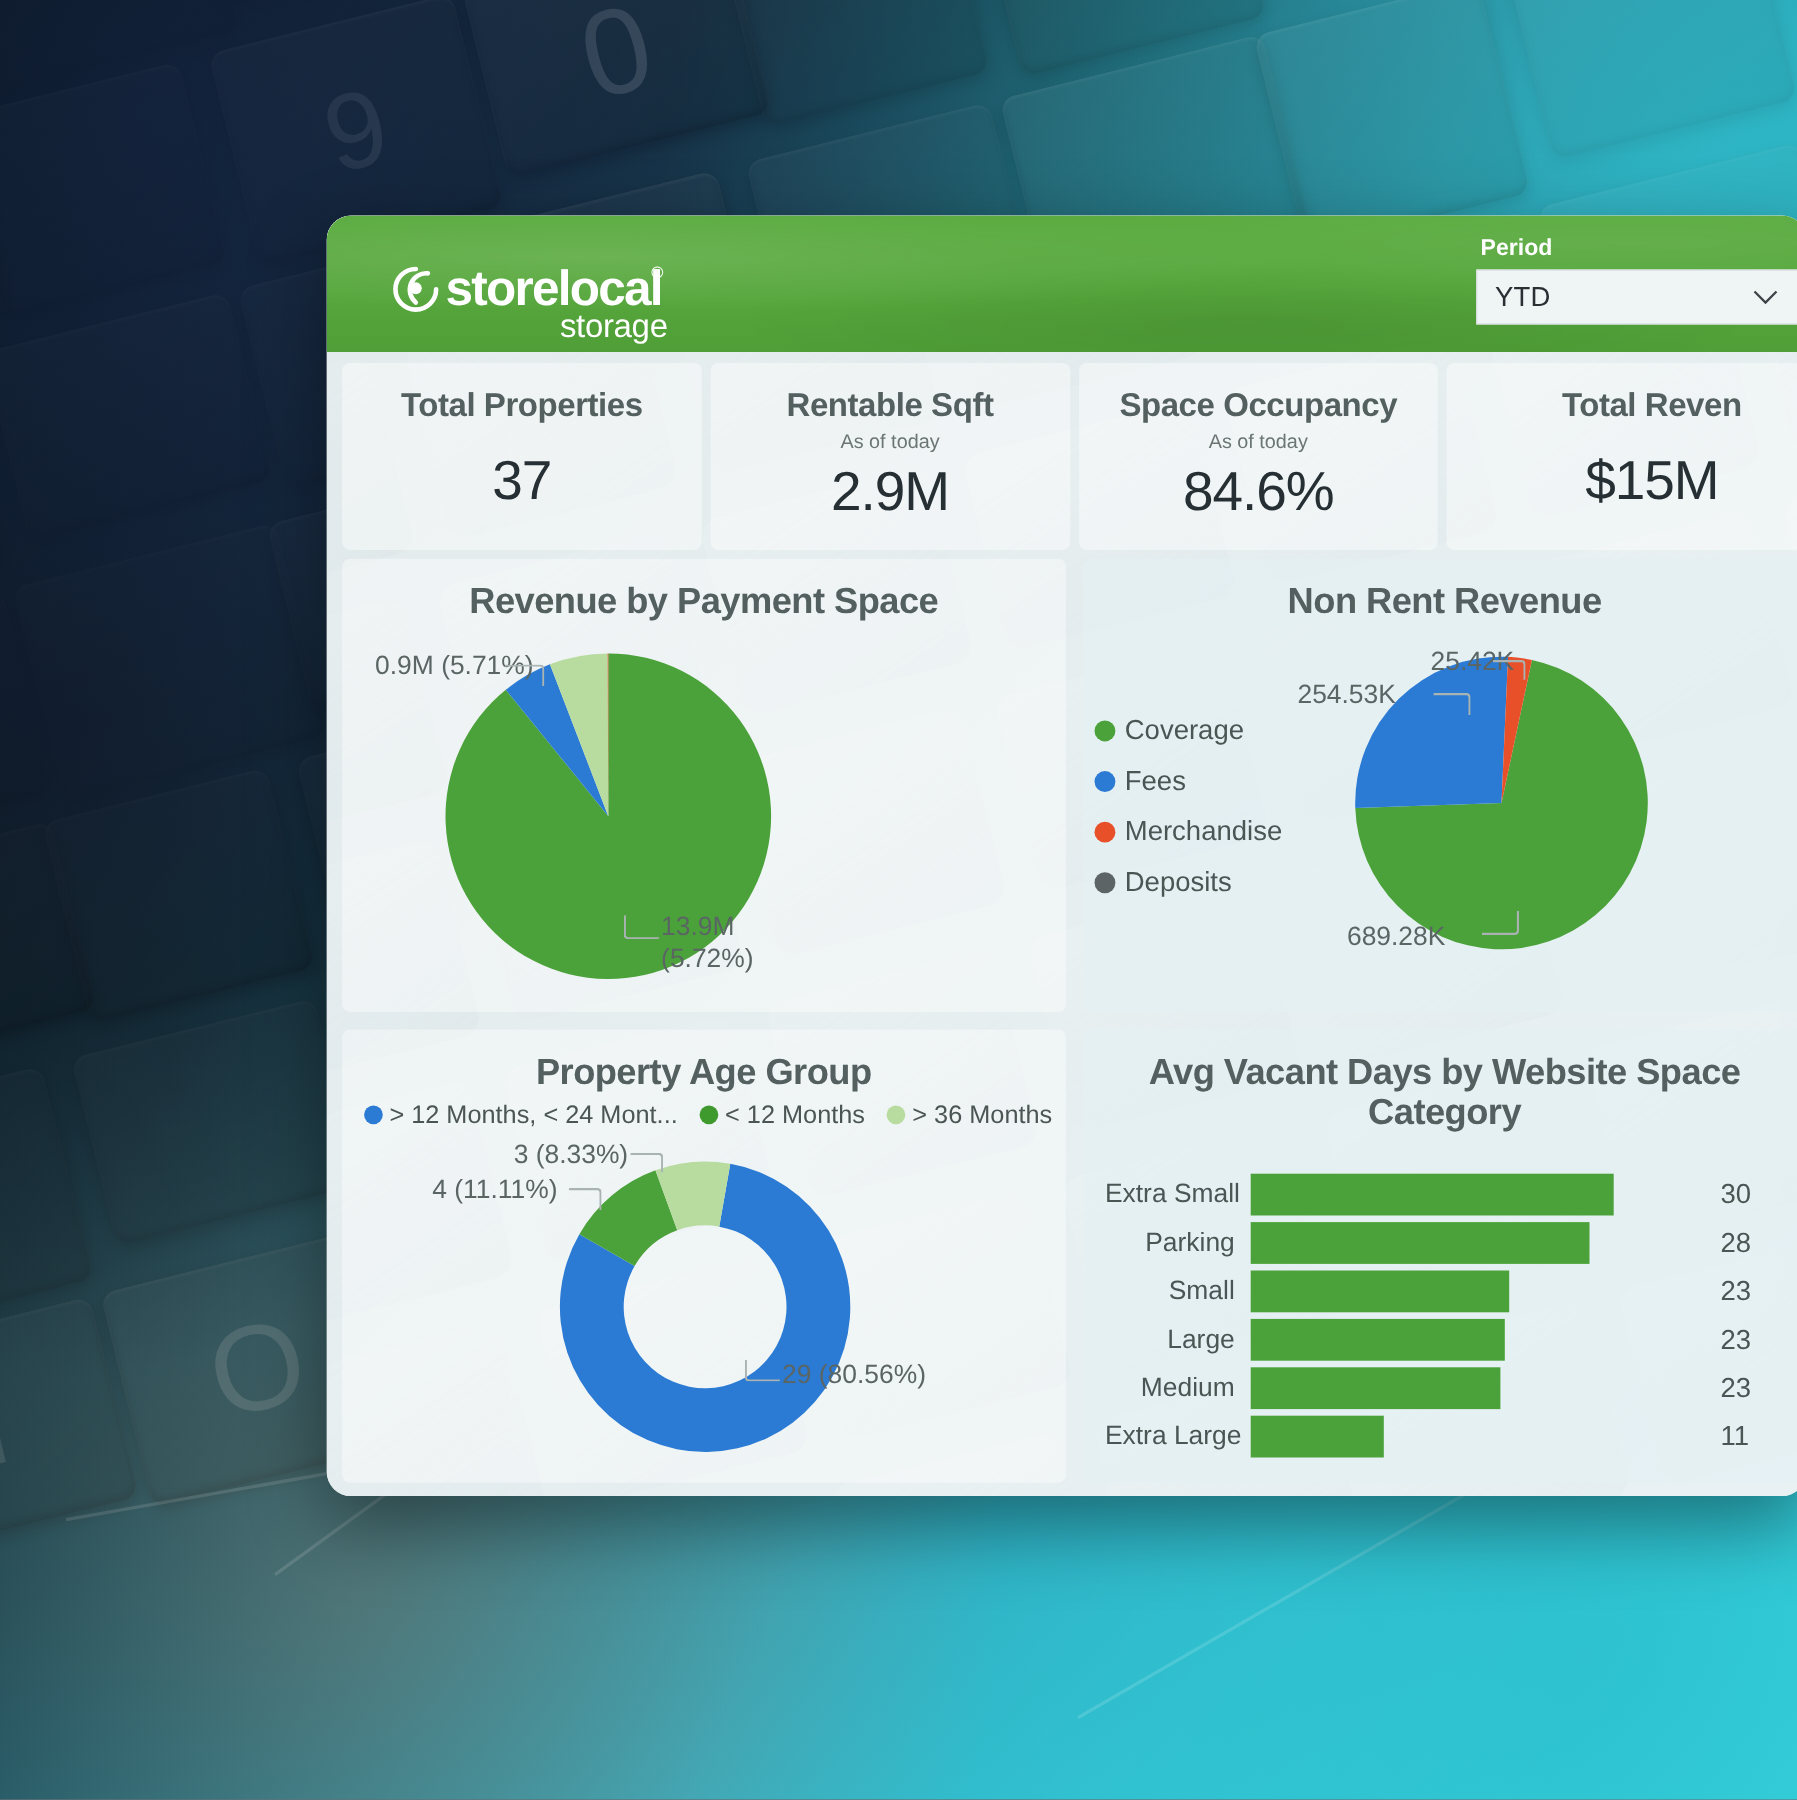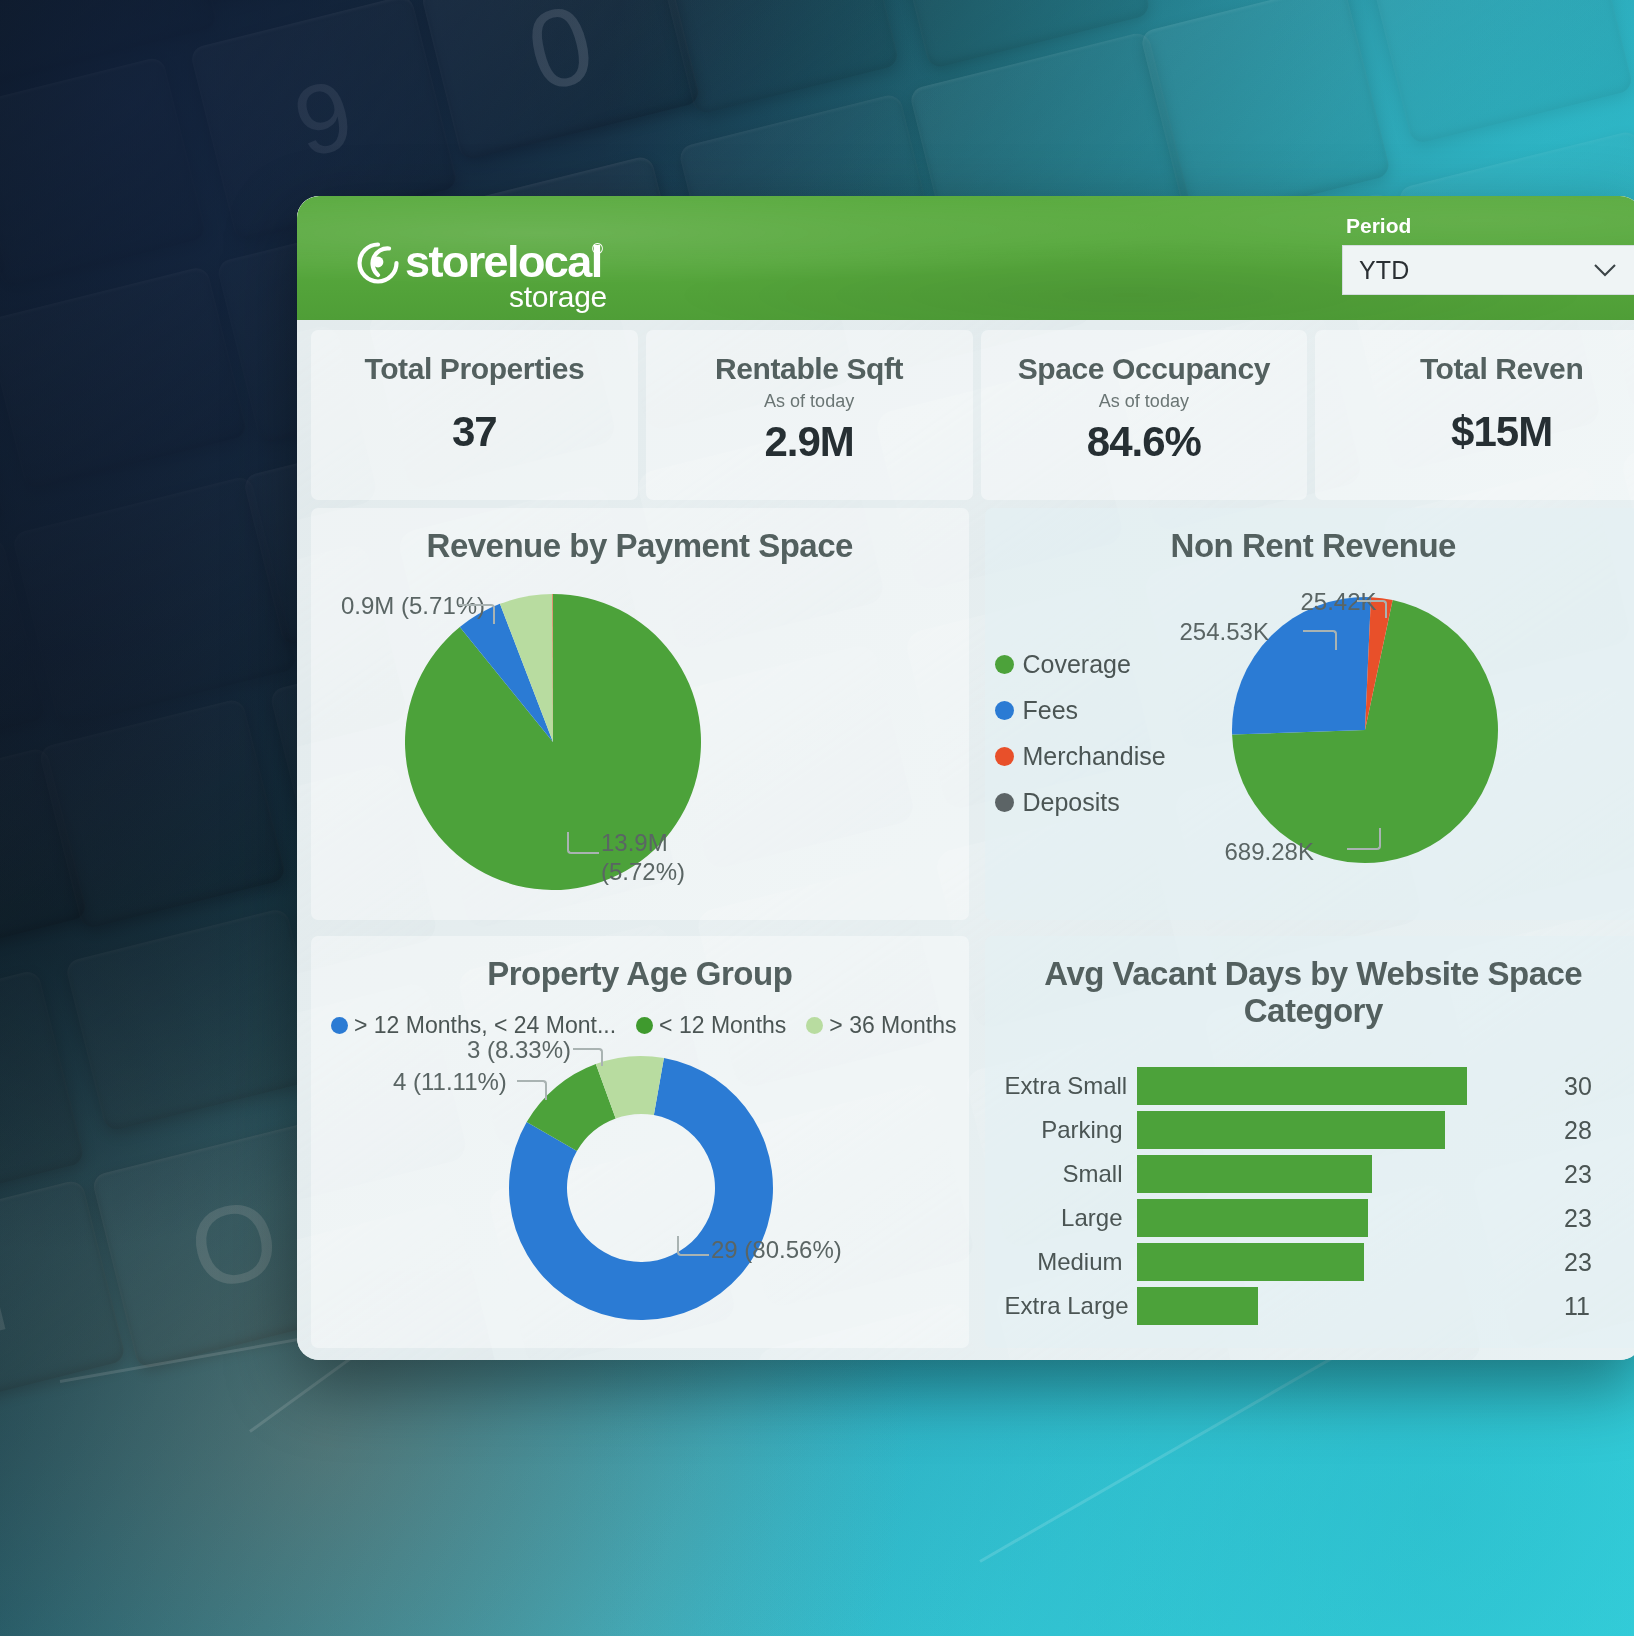--- a/index.html
+++ b/index.html
@@ -123,21 +123,21 @@
   .kpi{
     flex:1 1 0;min-width:0;
     background:rgba(255,255,255,.42);
     border-radius:7px;
     display:flex;flex-direction:column;align-items:center;
     padding-top:22px;
     position:relative;
   }
   .kpi .k-title{font-size:30px;font-weight:700;color:#53605f;letter-spacing:-.4px;white-space:nowrap;}
   .kpi .k-sub{font-size:18px;color:#6a7574;margin-top:5px;}
-  .kpi .k-val{font-size:42px;font-weight:700;color:#262f33;margin-top:6px;letter-spacing:-1px;white-space:nowrap;}
+  .kpi .k-val{font-size:50px;font-weight:400;color:#262f33;margin-top:6px;letter-spacing:-1px;white-space:nowrap;}
   .kpi.no-sub .k-val{margin-top:22px;}
   .kpi.clipped{overflow:hidden;}
   .kpi.clipped .k-title,.kpi.clipped .k-val{margin-left:46px;}
 
   
   #charts{position:absolute;left:14px;top:312px;width:1331px;height:840px;
           display:grid;grid-template-columns:1fr 1fr;grid-template-rows:412px 412px;gap:16px;}
   .card{background:rgba(255,255,255,.40);border-radius:7px;position:relative;overflow:hidden;}
   .card .c-title{
     text-align:center;font-size:33px;font-weight:700;color:#53605f;
@@ -413,21 +413,21 @@
 
           <div class="dlabel" style="left:240px;top:330px;">689.28K</div>
           <div class="leader" style="left:362px;top:320px;width:32px;height:20px;border-bottom-width:2px;border-right-width:2px;border-radius:0 0 4px 0;"></div>
         </div>
       </div>
 
       <div class="card">
         <div class="c-title">Property Age Group</div>
         <div class="chart-body">
 
-          <div class="hlegend" style="left:20px;top:76px;">
+          <div class="hlegend" style="left:20px;top:64px;">
             <div class="legend-item">
               <span class="legend-dot" style="background:#2b7bd4"></span>
               <span class="legend-txt">&gt; 12 Months, &lt; 24  Mont...</span>
             </div>
             <div class="legend-item">
               <span class="legend-dot" style="background:#3f9a2e"></span>
               <span class="legend-txt">&lt; 12 Months</span>
             </div>
             <div class="legend-item">
               <span class="legend-dot" style="background:#b8dca0"></span>

